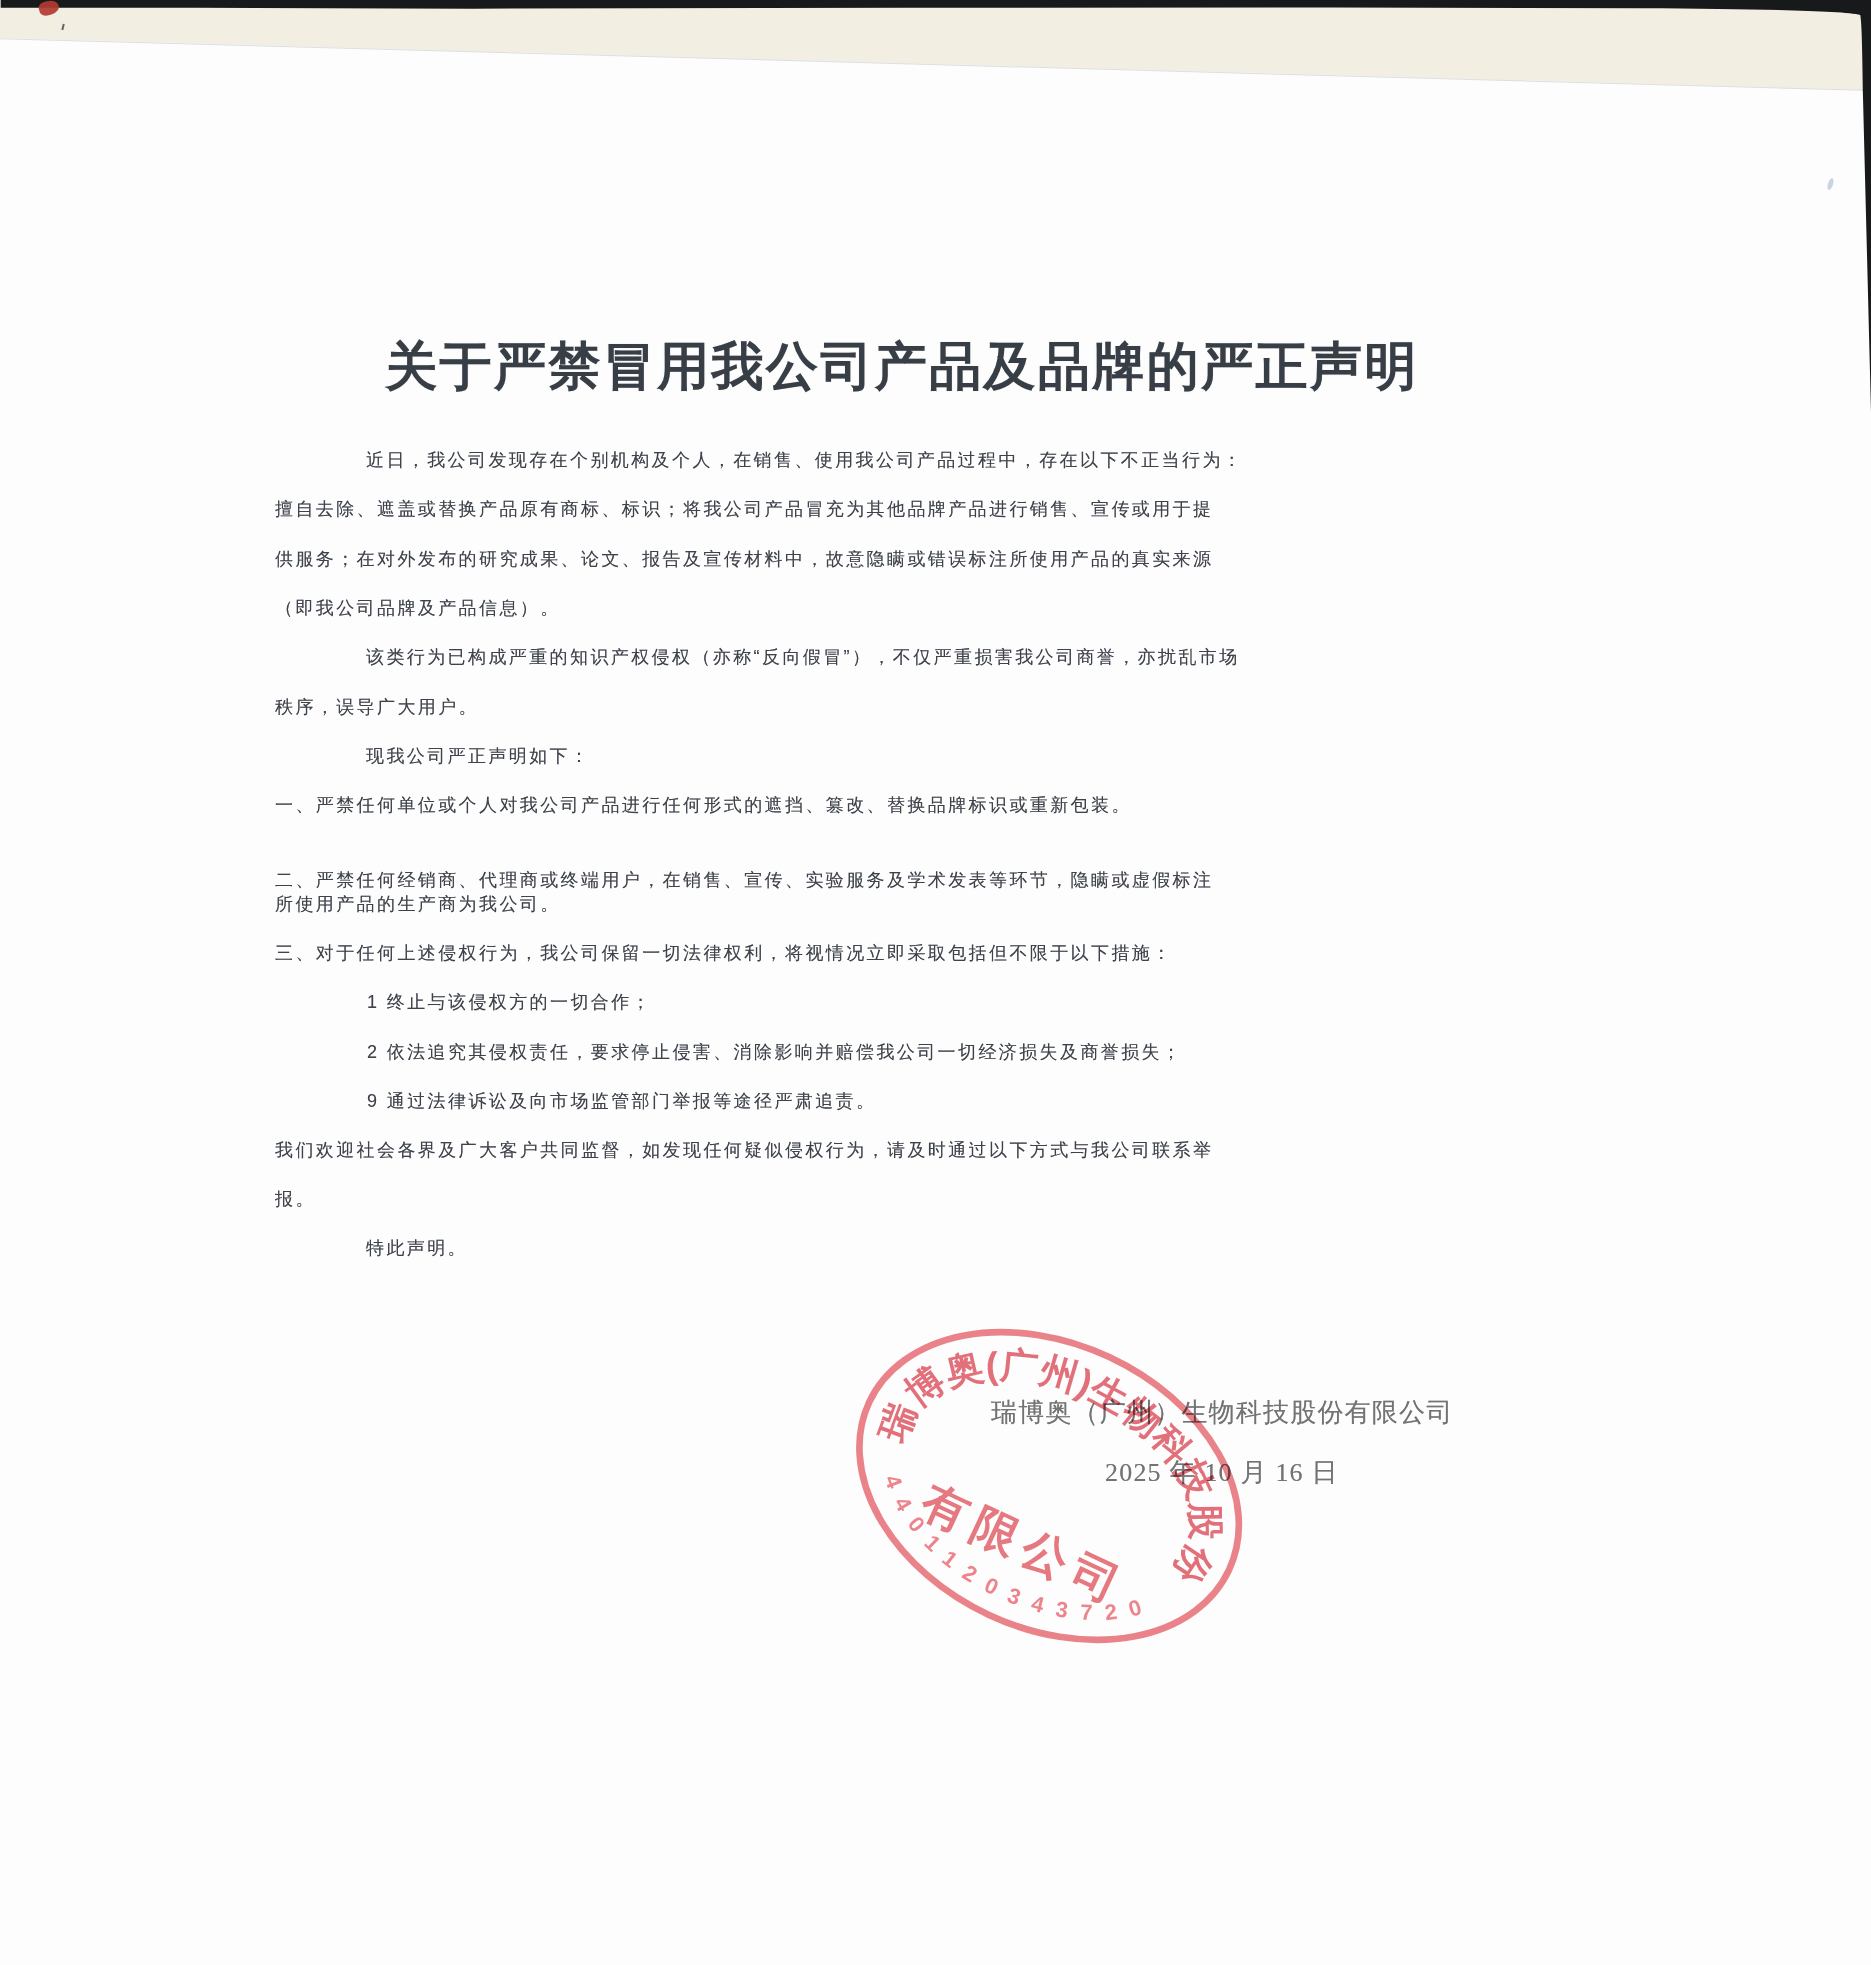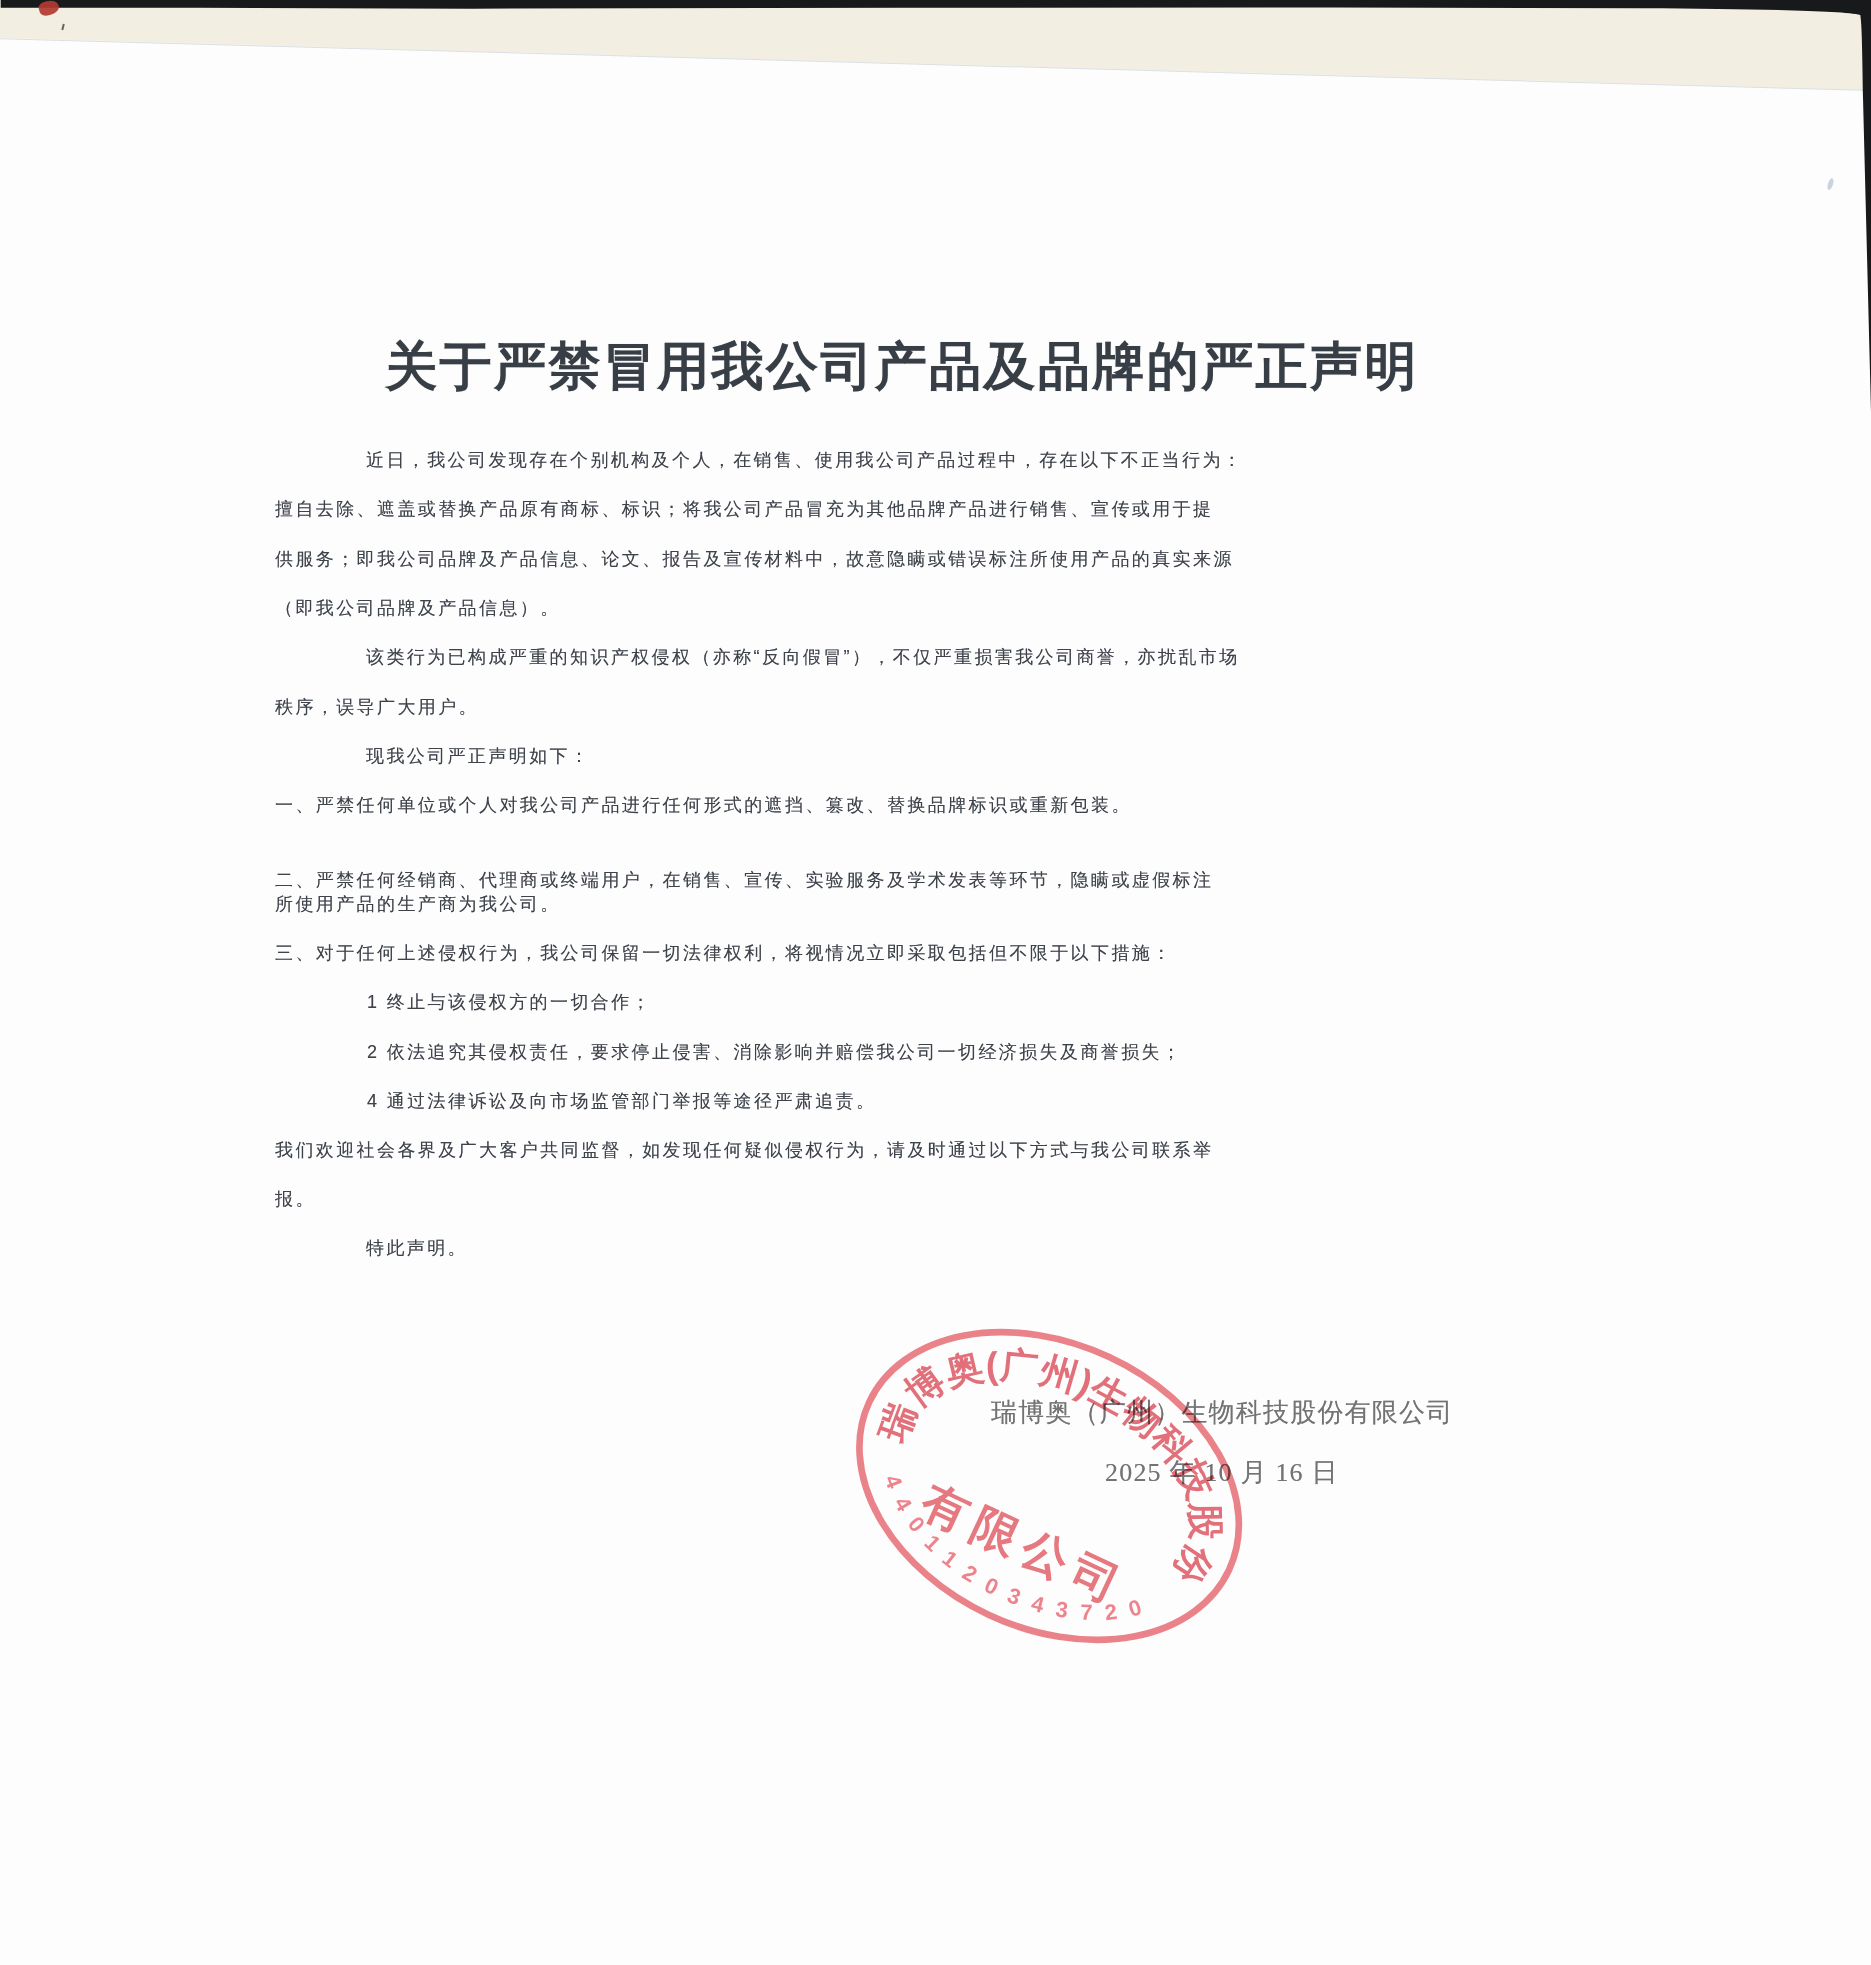--- a/index.html
+++ b/index.html
@@ -77,32 +77,32 @@
 <div class="sheet">
 
   <div class="page"></div>
   <div class="page-edge-line"></div>
 
   <h1 class="doc-title">关于严禁冒用我公司产品及品牌的严正声明</h1>
 
   <div>
       <div class="body-line" style="top: 451px; left: 366px;">近日，我公司发现存在个别机构及个人，在销售、使用我公司产品过程中，存在以下不正当行为：</div>
       <div class="body-line" style="top: 500px; left: 275px;">擅自去除、遮盖或替换产品原有商标、标识；将我公司产品冒充为其他品牌产品进行销售、宣传或用于提</div>
-      <div class="body-line" style="top: 550px; left: 275px;">供服务；即我公司品牌及产品信息、论文、报告及宣传材料中，故意隐瞒或错误标注所使用产品的真实来源</div>
+      <div class="body-line" style="top: 550px; left: 275px;">供服务；在对外发布的研究成果、论文、报告及宣传材料中，故意隐瞒或错误标注所使用产品的真实来源</div>
       <div class="body-line" style="top: 599px; left: 275px;">（即我公司品牌及产品信息）。</div>
       <div class="body-line" style="top: 648px; left: 366px;">该类行为已构成严重的知识产权侵权（亦称“反向假冒”），不仅严重损害我公司商誉，亦扰乱市场</div>
       <div class="body-line" style="top: 698px; left: 275px;">秩序，误导广大用户。</div>
       <div class="body-line" style="top: 747px; left: 366px;">现我公司严正声明如下：</div>
       <div class="body-line" style="top: 796px; left: 275px;">一、严禁任何单位或个人对我公司产品进行任何形式的遮挡、篡改、替换品牌标识或重新包装。</div>
       <div class="body-line" style="top: 871px; left: 275px;">二、严禁任何经销商、代理商或终端用户，在销售、宣传、实验服务及学术发表等环节，隐瞒或虚假标注</div>
       <div class="body-line" style="top: 895px; left: 275px;">所使用产品的生产商为我公司。</div>
       <div class="body-line" style="top: 944px; left: 275px;">三、对于任何上述侵权行为，我公司保留一切法律权利，将视情况立即采取包括但不限于以下措施：</div>
       <div class="body-line" style="top: 993px; left: 367px;">1  终止与该侵权方的一切合作；</div>
       <div class="body-line" style="top: 1043px; left: 367px;">2  依法追究其侵权责任，要求停止侵害、消除影响并赔偿我公司一切经济损失及商誉损失；</div>
-      <div class="body-line" style="top: 1092px; left: 367px;">4  通过法律诉讼及向市场监管部门举报等途径严肃追责。</div>
+      <div class="body-line" style="top: 1092px; left: 367px;">9  通过法律诉讼及向市场监管部门举报等途径严肃追责。</div>
       <div class="body-line" style="top: 1141px; left: 275px;">我们欢迎社会各界及广大客户共同监督，如发现任何疑似侵权行为，请及时通过以下方式与我公司联系举</div>
       <div class="body-line" style="top: 1190px; left: 275px;">报。</div>
       <div class="body-line" style="top: 1240px; left: 366px; font-family: Liberation Mono, monospace;">特此声明。</div>
     </div>
 
   <div class="signature-line" id="sig-company">瑞博奥（广州）生物科技股份有限公司</div>
   <div class="signature-line" id="sig-date">2025 年 10 月 16 日</div>
 
   <svg class="stamp-svg" viewBox="0 0 1160 1160">
     <g transform="translate(560,552) rotate(25)">

